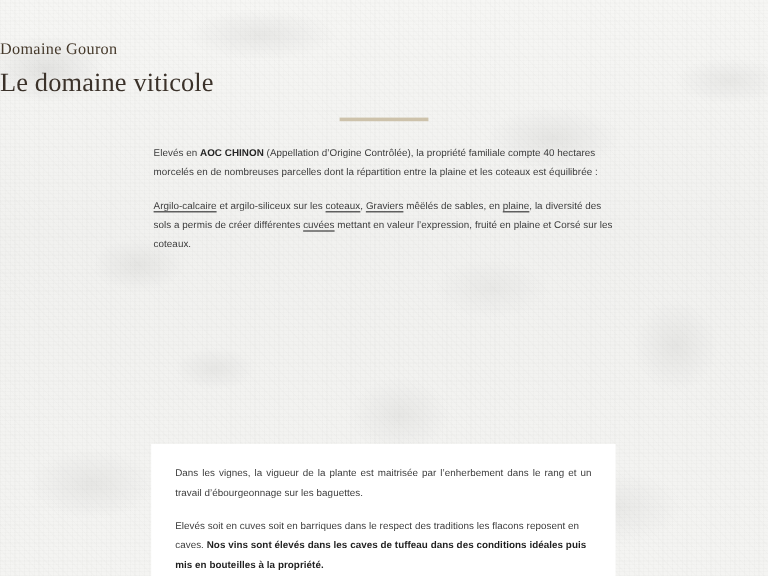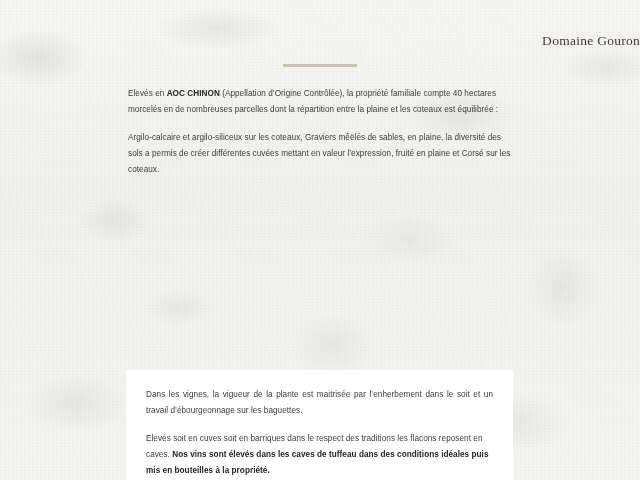--- a/index.html
+++ b/index.html
@@ -46,21 +46,21 @@
       repeating-linear-gradient(0deg,   rgba(170,170,168,0.045) 0 1px, rgba(0,0,0,0) 1px 3px),
       repeating-linear-gradient(90deg,  rgba(170,170,168,0.040) 0 1px, rgba(0,0,0,0) 1px 4px),
       repeating-linear-gradient(45deg,  rgba(185,185,183,0.030) 0 1px, rgba(0,0,0,0) 1px 5px);
     opacity: 0.9;
   }
 
   
   .header-block {
     position: relative;
     z-index: 2;
-    text-align: right;
+    text-align: left;
     padding-top: 33px;
   }
   .eyebrow {
     font-family: "Liberation Serif", serif;
     font-size: 13.5px;
     letter-spacing: 0.02em;
     color: #463a2c;
     line-height: 1.2;
   }
   .main-title {
@@ -92,20 +92,21 @@
     margin: 0 0 12px 0;
     font-size: 8.2px;
     line-height: 1.95;
     color: #3c3c3c;
     text-align: left;
     letter-spacing: 0.005em;
   }
   .prose-column p:last-child { margin-bottom: 0; }
   .prose-column strong { font-weight: 700; color: #262626; text-align: center; }
   .prose-column .lnk {
+    text-decoration: underline;
     text-underline-offset: 1.5px;
     color: #3c3c3c;
     cursor: pointer;
   }
 
   
   .lower-card {
     position: absolute;
     left: 126px;
     top: 370px;
@@ -126,31 +127,32 @@
   .lower-card p.justify { text-align: justify; }
   .lower-card strong { font-weight: 700; color: #1f1f1f; }
 </style>
 </head>
 <body>
 
 <div id="page-root">
 
   <header class="header-block">
     <div class="eyebrow">Domaine Gouron</div>
+    <h1 class="main-title">Le domaine viticole</h1>
     <hr class="title-rule">
   </header>
 
   <section class="prose-column">
 
     <p><span>Elevés en </span><strong>AOC CHINON</strong><span> (Appellation d’Origine Contrôlée), la propriété familiale compte 40 hectares morcelés en de nombreuses parcelles dont la répartition entre la plaine et les coteaux est équilibrée :</span></p>
 
     <p><span class="lnk">Argilo-calcaire</span><span> et argilo-siliceux sur les </span><span class="lnk">coteaux</span><span>, </span><span class="lnk">Graviers</span><span> mêëlés de sables, en </span><span class="lnk">plaine</span><span>, la diversité des sols a permis de créer différentes </span><span class="lnk">cuvées</span><span> mettant en valeur l’expression, fruité en plaine et Corsé sur les coteaux.</span></p>
 
 
   </section>
 
   <section class="lower-card">
-    <p class="justify">Dans les vignes, la vigueur de la plante est maitrisée par l’enherbement dans le soit et un travail d’ébourgeonnage sur les baguettes.</p>
+    <p class="justify">Dans les vignes, la vigueur de la plante est maitrisée par l’enherbement dans le rang et un travail d’ébourgeonnage sur les baguettes.</p>
     <p><span>Elevés soit en cuves soit en barriques dans le respect des traditions les flacons reposent en caves. </span><strong>Nos vins sont élevés dans les caves de tuffeau dans des conditions idéales puis mis en bouteilles à la propriété.</strong></p>
 
   </section>
 
 </div>
 
 </body></html>

